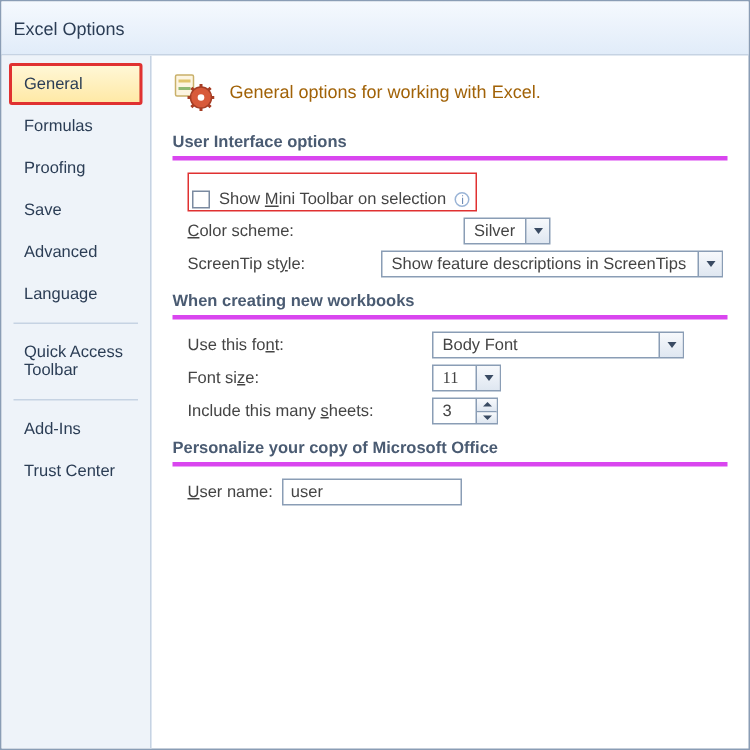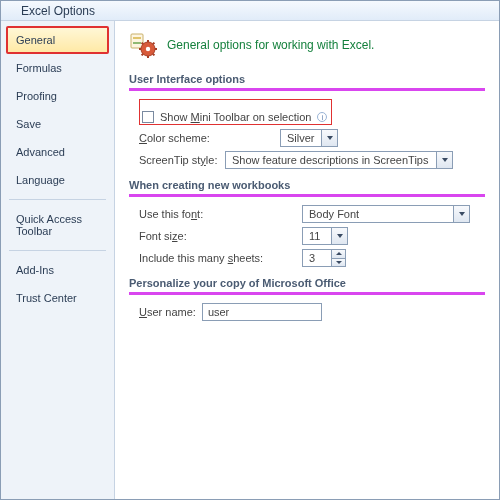--- a/index.html
+++ b/index.html
@@ -12,36 +12,36 @@
   }
   .window {
     width: 500px;
     height: 500px;
     border: 1px solid #8a9db5;
     background: #fff;
     display: flex;
     flex-direction: column;
   }
   .titlebar {
-    height: 20px;
+    height: 36px;
     background: linear-gradient(#f5f9fe, #e1ecf9);
     border-bottom: 1px solid #c6d3e3;
     display: flex;
     align-items: center;
-    padding: 0 20px;
+    padding: 0 8px;
     font-size: 12px;
     color: #2b3d55;
   }
   .body {
     flex: 1;
     display: flex;
     overflow: hidden;
   }
   .sidebar {
-    width: 114px;
+    width: 100px;
     background: #eef3f9;
     border-right: 1px solid #c6d3e3;
     padding: 6px 6px;
     display: flex;
     flex-direction: column;
     gap: 2px;
   }
   .nav-item {
     padding: 6px 8px;
     color: #2b3d55;
@@ -75,21 +75,21 @@
     gap: 10px;
     margin-bottom: 14px;
   }
   .header-icon {
     width: 28px;
     height: 28px;
     position: relative;
     flex-shrink: 0;
   }
   .header-text {
-    color: #15803d;
+    color: #a16207;
     font-size: 12px;
   }
   .section-title {
     font-weight: bold;
     color: #4a5b72;
     border-bottom: 3px solid #d946ef;
     padding-bottom: 3px;
     margin: 10px 0 8px 0;
     font-size: 11px;
   }
@@ -132,20 +132,21 @@
   }
   .info-icon::after { content: "i"; }
   .label { min-width: 135px; }
   .label-wide { min-width: 135px; }
   .combo {
     display: inline-flex;
     align-items: stretch;
     border: 1px solid #8a9db5;
     background: #fff;
     height: 18px;
+    margin-left: 43px;
   }
   .combo .val {
     padding: 1px 6px;
     min-width: 40px;
     display: flex;
     align-items: center;
   }
   .combo .arrow {
     width: 16px;
     border-left: 1px solid #8a9db5;
@@ -292,21 +293,21 @@
         <span class="combo" style="margin-left:22px;">
           <span class="val" style="min-width:150px;">Body Font</span>
           <span class="arrow"></span>
         </span>
       </div>
 
       <div class="row">
         <span class="label-wide">
           <span>Font si</span><span class="under">z</span><span>e:</span>
         </span>
-        <span class="combo" style="margin-left:22px;">
+        <span class="combo" style="margin-left:22px;font-family:Liberation Serif, serif;">
           <span class="val" style="min-width:28px;">11</span>
           <span class="arrow"></span>
         </span>
       </div>
 
 
       <div class="row">
         <span class="label-wide" style="min-width:157px;">
           <span>Include this many </span><span class="under">s</span><span>heets:</span>
         </span>

